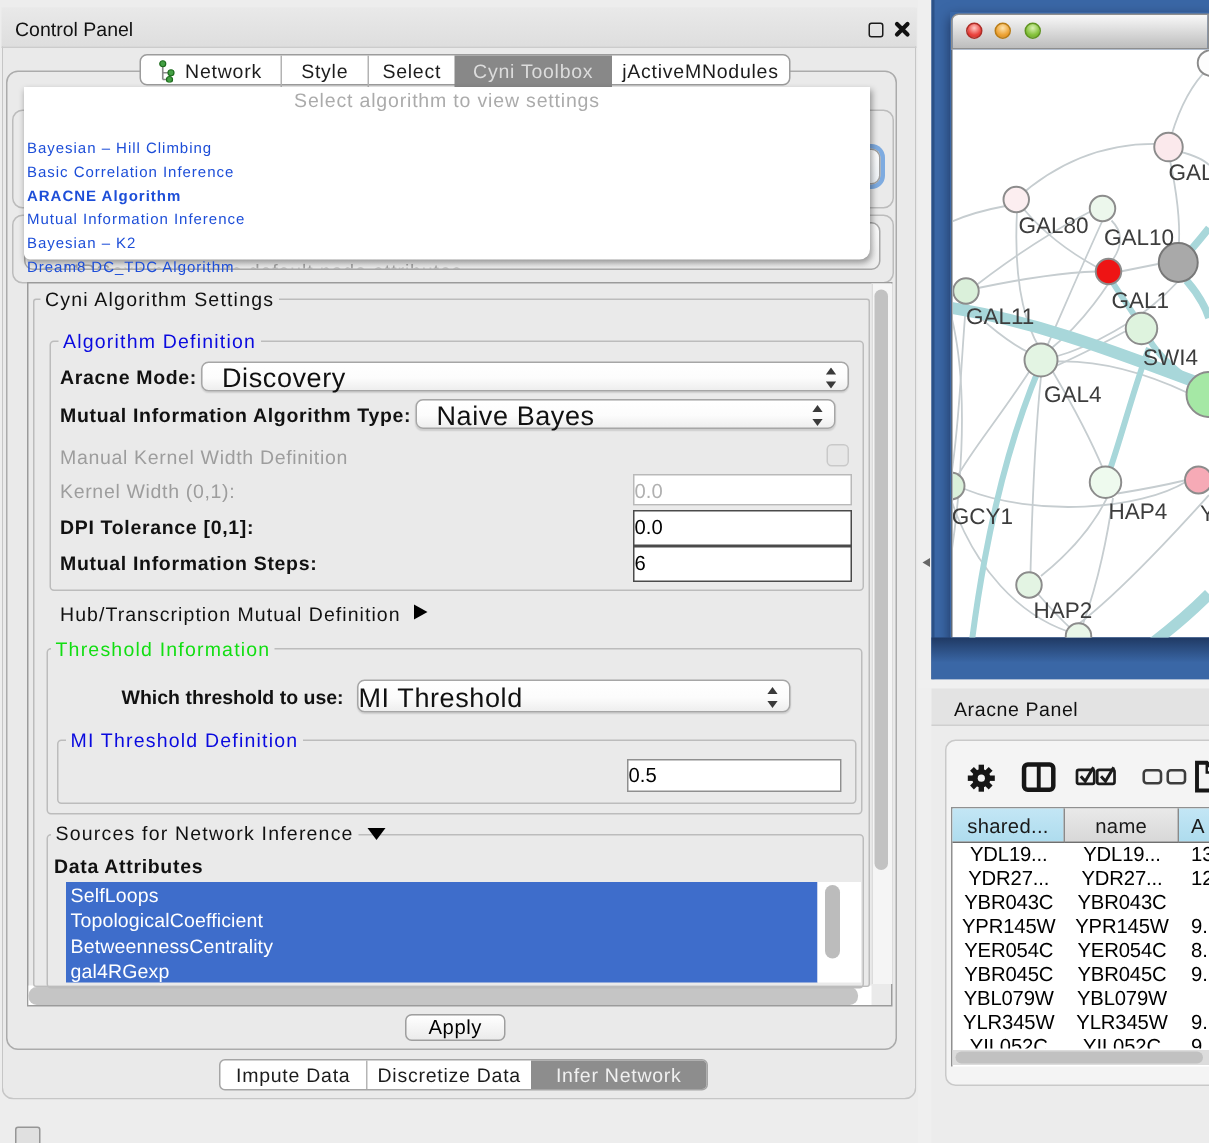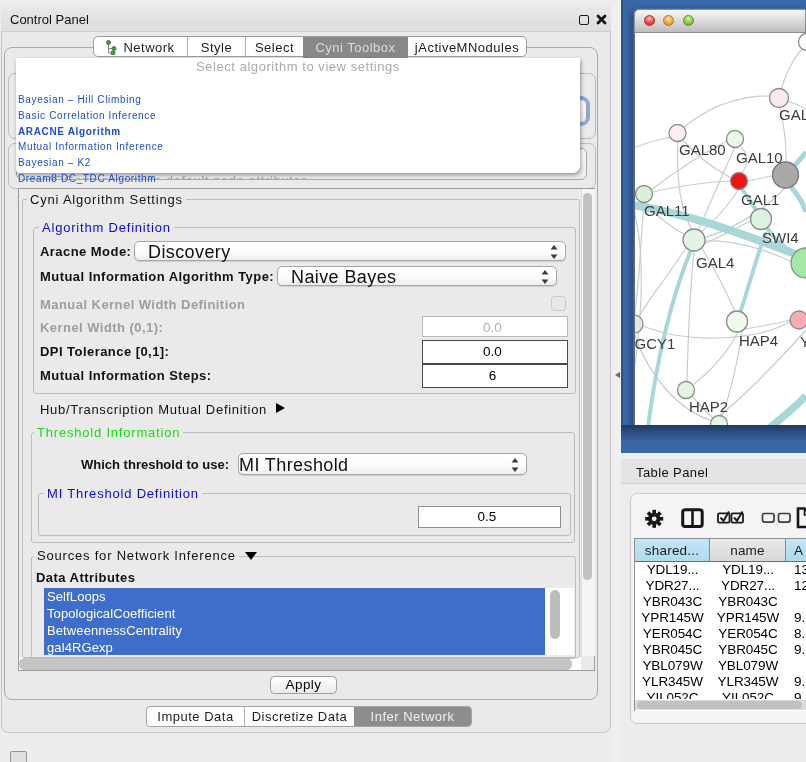--- a/index.html
+++ b/index.html
@@ -2,30 +2,30 @@
 <html><head>
 <meta charset="utf-8">
 <style>
 html,body{margin:0;padding:0}
 body{width:806px;height:762px;position:relative;overflow:hidden;background:#ededed;
      font-family:"Liberation Sans",sans-serif;-webkit-font-smoothing:antialiased}
 .abs{position:absolute}
 .b{font-weight:bold}
 .lbl{position:absolute;font-size:13px;color:#111;line-height:15px;white-space:nowrap;letter-spacing:0.7px}
 .lbl.b{letter-spacing:0.45px}
-.glbl{position:absolute;font-size:13px;color:#9d9d9d;line-height:15px;white-space:nowrap;font-weight:bold;letter-spacing:0.45px}
+.glbl{position:absolute;font-size:13px;color:#9d9d9d;line-height:15px;white-space:nowrap;font-weight:normal;letter-spacing:0.45px}
 .grp{position:absolute;border:1px solid #bcbcbc;border-radius:3px}
 .gtitle{position:absolute;font-size:13px;line-height:13px;background:#eaeaea;padding:0 3px;white-space:nowrap;letter-spacing:0.8px}
 .combo{position:absolute;height:20px;border:1px solid #a6a6a6;border-radius:5px;letter-spacing:0.4px;
        background:linear-gradient(180deg,#ffffff 0%,#fcfcfc 55%,#eeeeee 100%);
        box-shadow:0 1px 1px rgba(0,0,0,0.12);font-size:18px;color:#111;line-height:20px;
        padding-left:16px;white-space:nowrap}
 .carrows{position:absolute;right:7px;top:3px;width:8px;height:14px}
 .fld{position:absolute;height:19px;border:1.5px solid #4a4a4a;background:#fff;font-size:13.5px;
-     color:#000;line-height:18px;text-align:center;padding-right:5px}
+     color:#000;line-height:18px;text-align:left;padding-right:5px}
 .seg{display:inline-block;height:21px;line-height:21px;font-size:13px;color:#1c1c1c;text-align:center;vertical-align:top;letter-spacing:0.5px}
 </style>
 </head>
 <body>
 <div id="wrap" style="position:absolute;left:0;top:0;width:806px;height:762px;overflow:hidden;transform:translateZ(0)">
 
 <div class="abs" id="cpwin" style="left:1px;top:5px;width:610px;height:728px;background:#eaeaea;border:1px solid #c6c6c6;border-top:none;border-radius:0 0 8px 8px;box-sizing:border-box"></div>
 <div class="abs" id="titlebar" style="left:1px;top:5px;width:610px;height:27px;background:linear-gradient(#e9e9e9,#dedede);border-bottom:1px solid #cccccc;box-sizing:border-box"></div>
 <div class="lbl" style="left:10px;top:12px;letter-spacing:0px">Control Panel</div>
 <div class="abs" style="left:579px;top:15px;width:8px;height:8px;border:1.8px solid #1b1b1b;border-radius:2px"></div>
@@ -217,21 +217,21 @@
     <text x="739" y="346">HAP4</text>
     <text x="800" y="347">Y</text>
     <text x="689" y="412">HAP2</text>
   </g>
 </svg>
 
 <div class="abs" style="left:621px;top:425px;width:185px;height:28px;background:linear-gradient(rgba(10,20,45,0.55),rgba(58,103,166,0) 60%),#3a67a6"></div>
 
 <div class="abs" style="left:612px;top:453px;width:194px;height:6px;background:#f0f0f0"></div>
 <div class="abs" style="left:621px;top:459px;width:185px;height:25px;background:#e3e3e3;border-bottom:1px solid #cfcfcf;box-sizing:border-box"></div>
-<div class="lbl" style="left:636px;top:465px;letter-spacing:0.4px">Table Panel</div>
+<div class="lbl" style="left:636px;top:465px;letter-spacing:0.4px">Aracne Panel</div>
 <div class="abs" style="left:621px;top:484px;width:185px;height:278px;background:#ececec"></div>
 
 <div class="abs" style="left:630px;top:493px;width:182px;height:231px;background:#f4f4f4;border:1px solid #c9c9c9;border-radius:7px;box-sizing:border-box"></div>
 
 <svg class="abs" style="left:621px;top:500px" width="185" height="36" viewBox="0 0 185 36">
 
   <g transform="translate(33.2,18.8)">
     <g fill="#161616">
       <circle r="6.1"></circle>
       <g>

